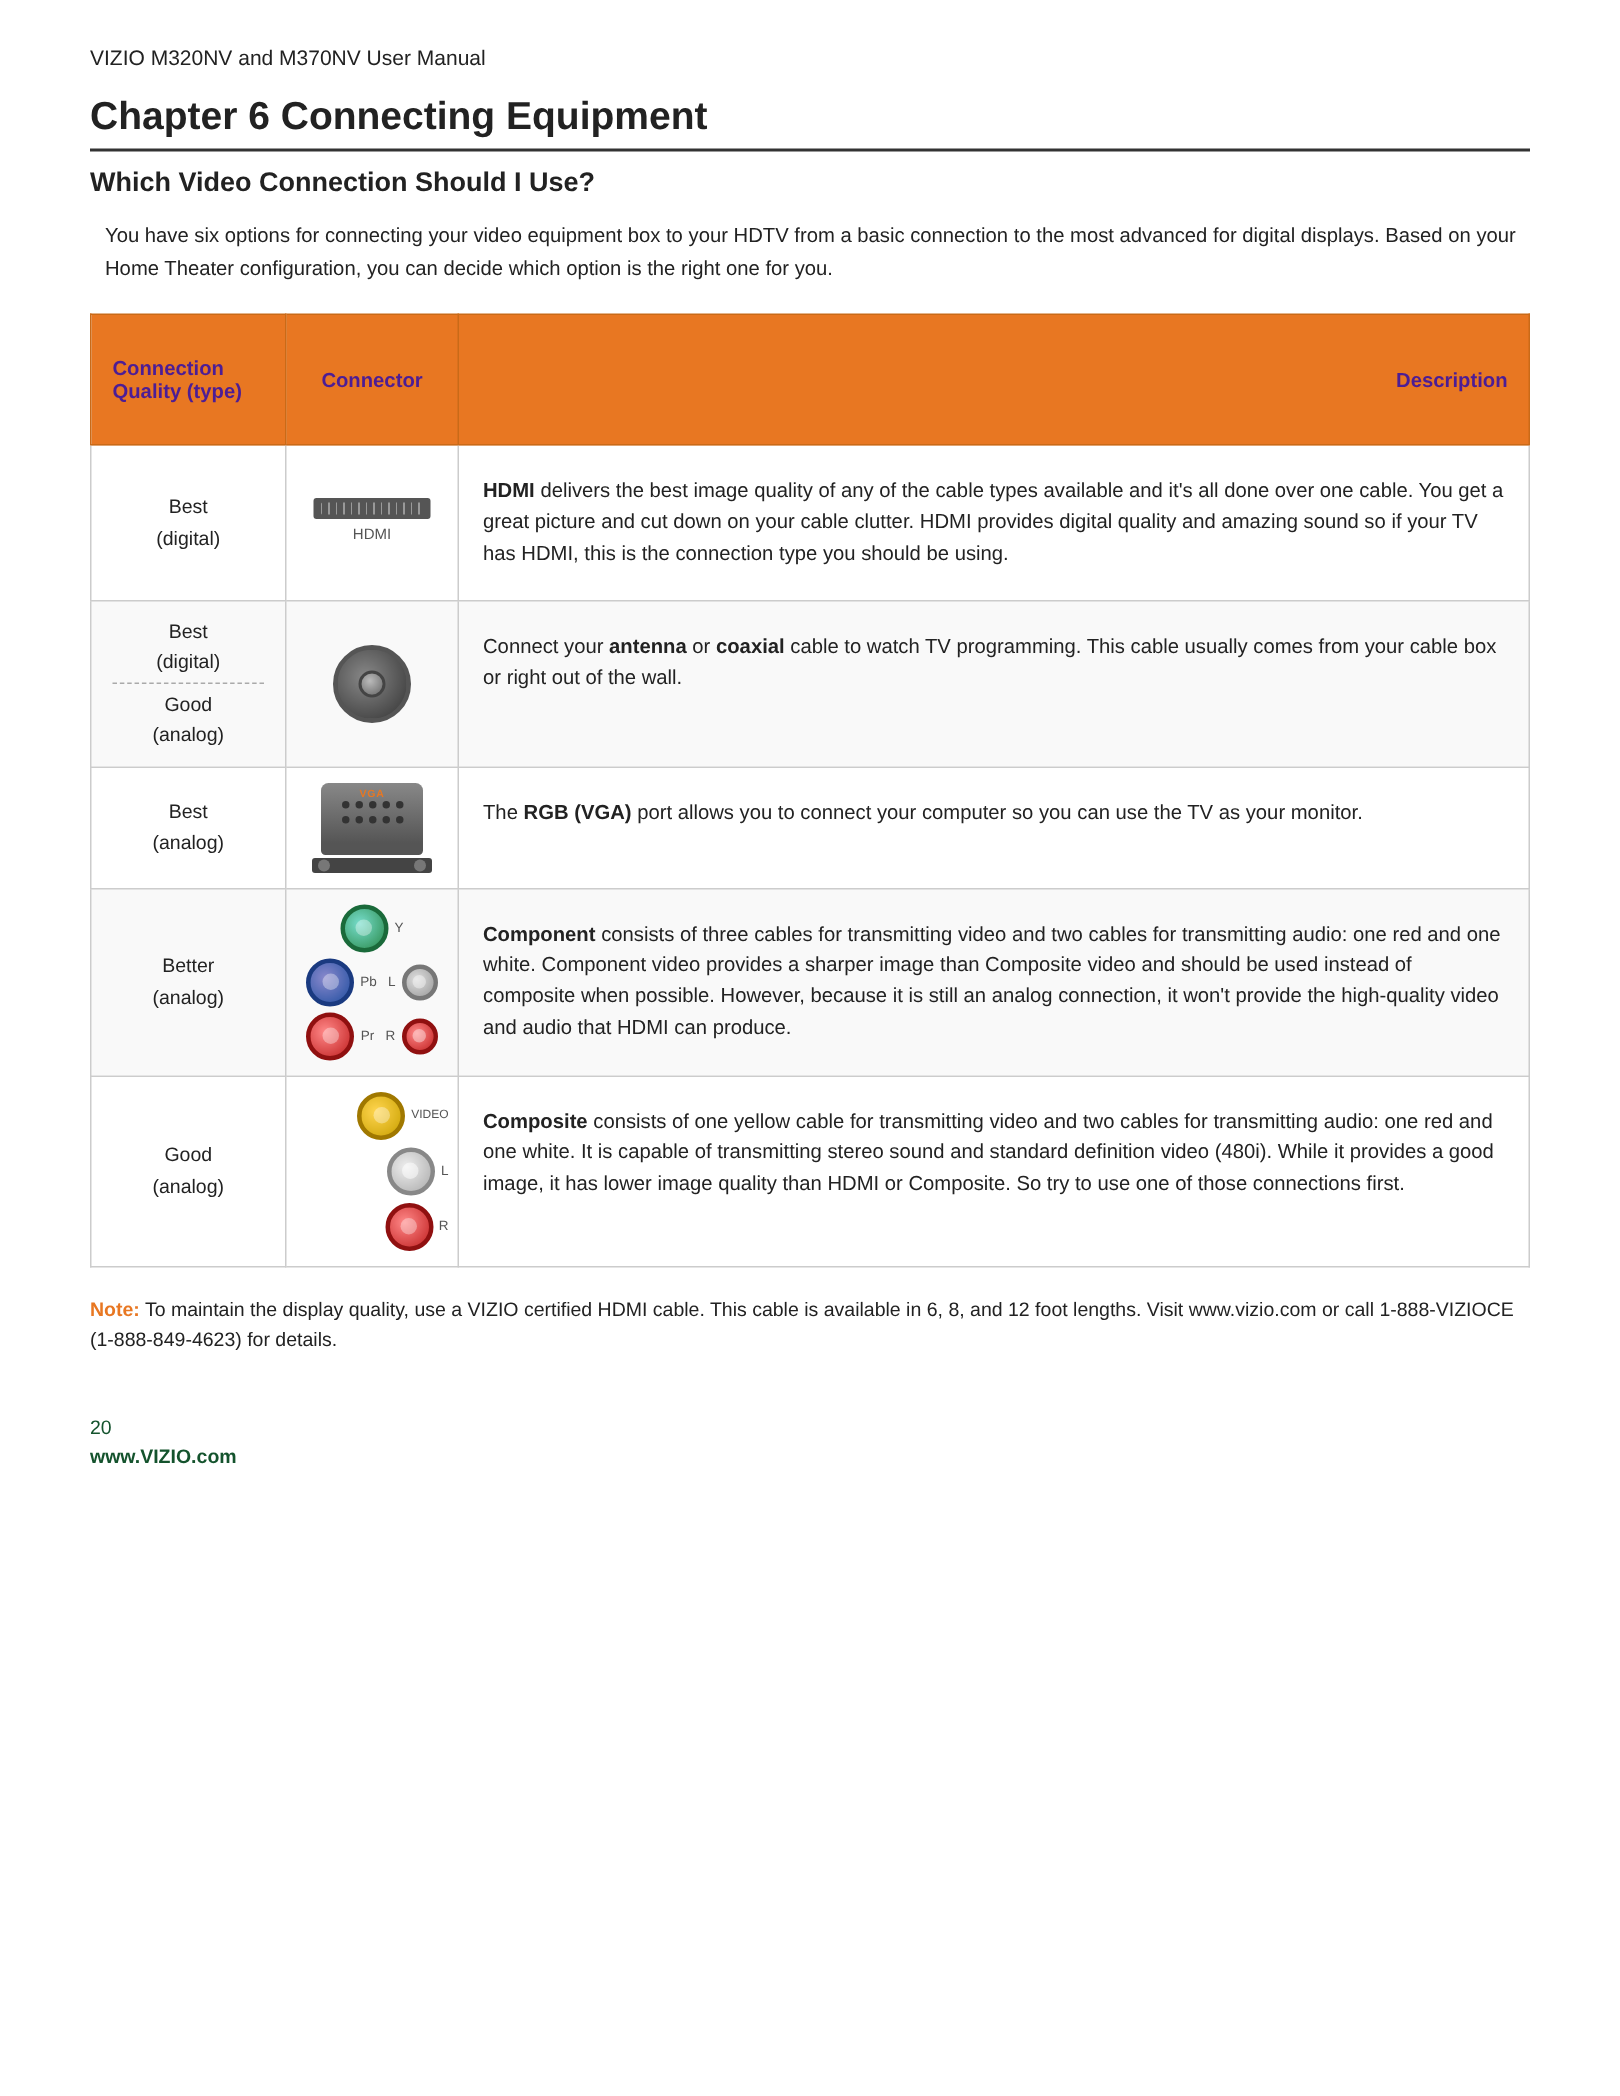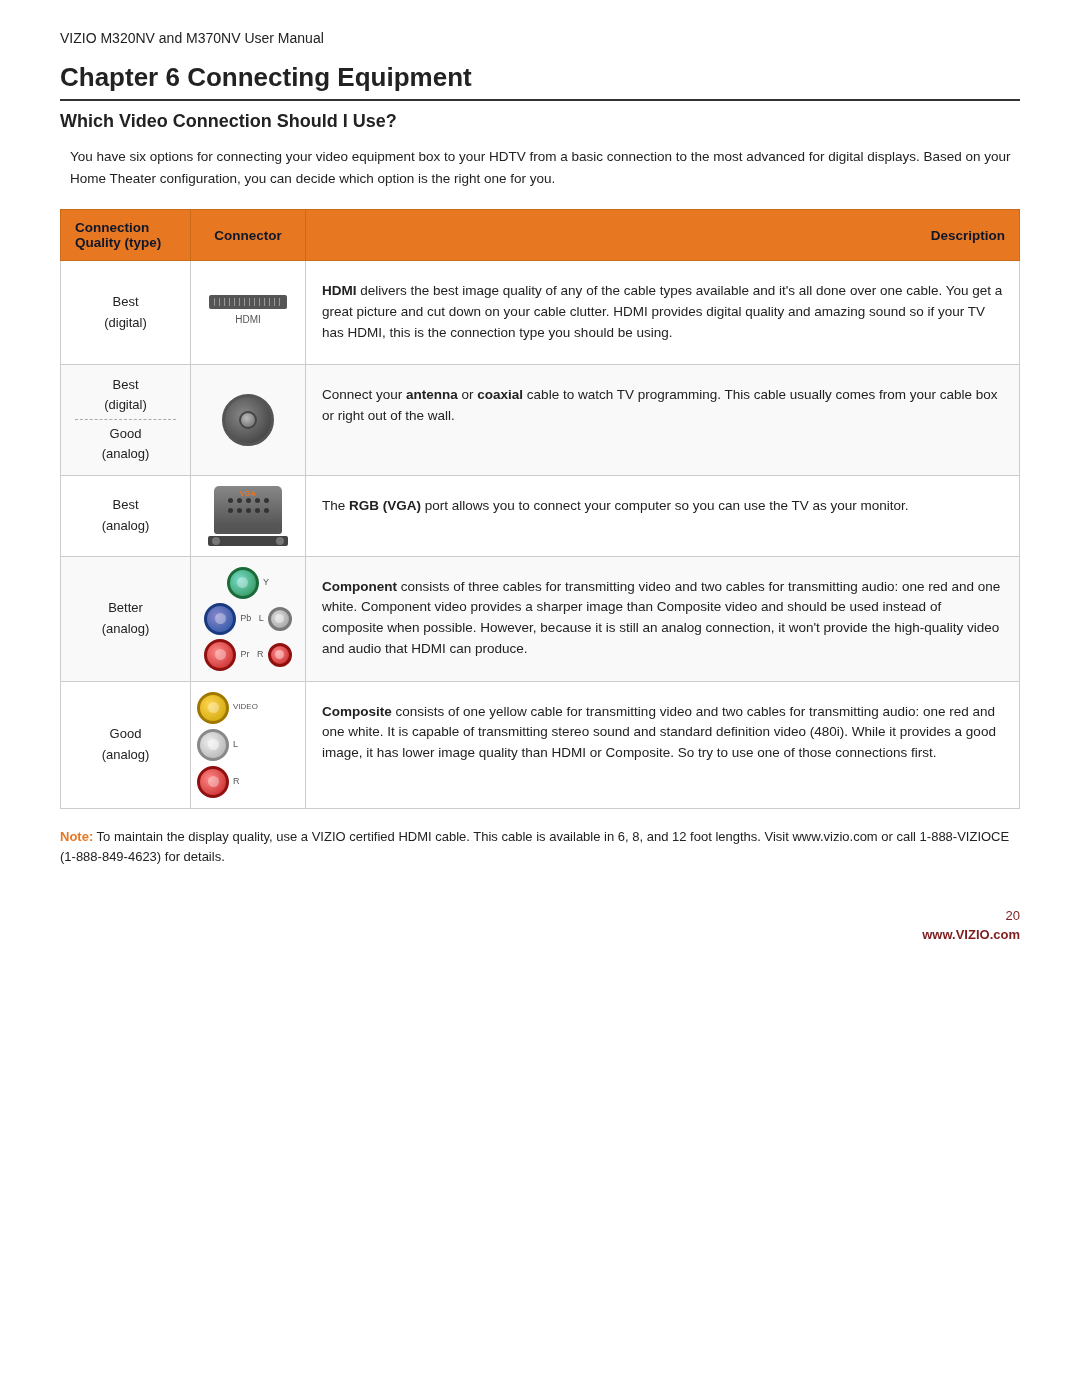--- a/index.html
+++ b/index.html
@@ -33,24 +33,24 @@
     }
     
     .conn-table {
       width: 100%;
       border-collapse: collapse;
       border: 1px solid #ccc;
       margin-bottom: 18px;
     }
     .conn-table th {
       background: #e87722;
-      color: #0f172a;
+      color: #4c1d95;
       font-weight: bold;
       font-size: 13.5px;
-      padding: 10px 14px;
+      padding: 28px 14px;
       text-align: left;
       border: 1px solid #c96a18;
     }
     .conn-table th.col-quality {
       width: 130px;
     }
     .conn-table th.col-connector {
       width: 115px;
       text-align: center;
     }
@@ -129,38 +129,38 @@
       display: flex;
       flex-direction: column;
       align-items: center;
       gap: 4px;
     }
 
     
     .composite-icon {
       display: flex;
       flex-direction: column;
-      align-items: flex-start;
+      align-items: flex-end;
       gap: 5px;
     }
 
     .note-text {
       font-size: 13px;
       line-height: 1.6;
       color: #222;
     }
     .note-label {
       color: #e87722;
       font-weight: bold;
     }
     .page-footer {
-      text-align: right;
+      text-align: left;
       margin-top: 40px;
       font-size: 13px;
-      color: #7f1d1d;
+      color: #14532d;
     }
     .page-number {
       display: block;
       margin-bottom: 4px;
     }
     .website {
       font-weight: bold;
     }
     .row-bg-light {
       background: #fff;

